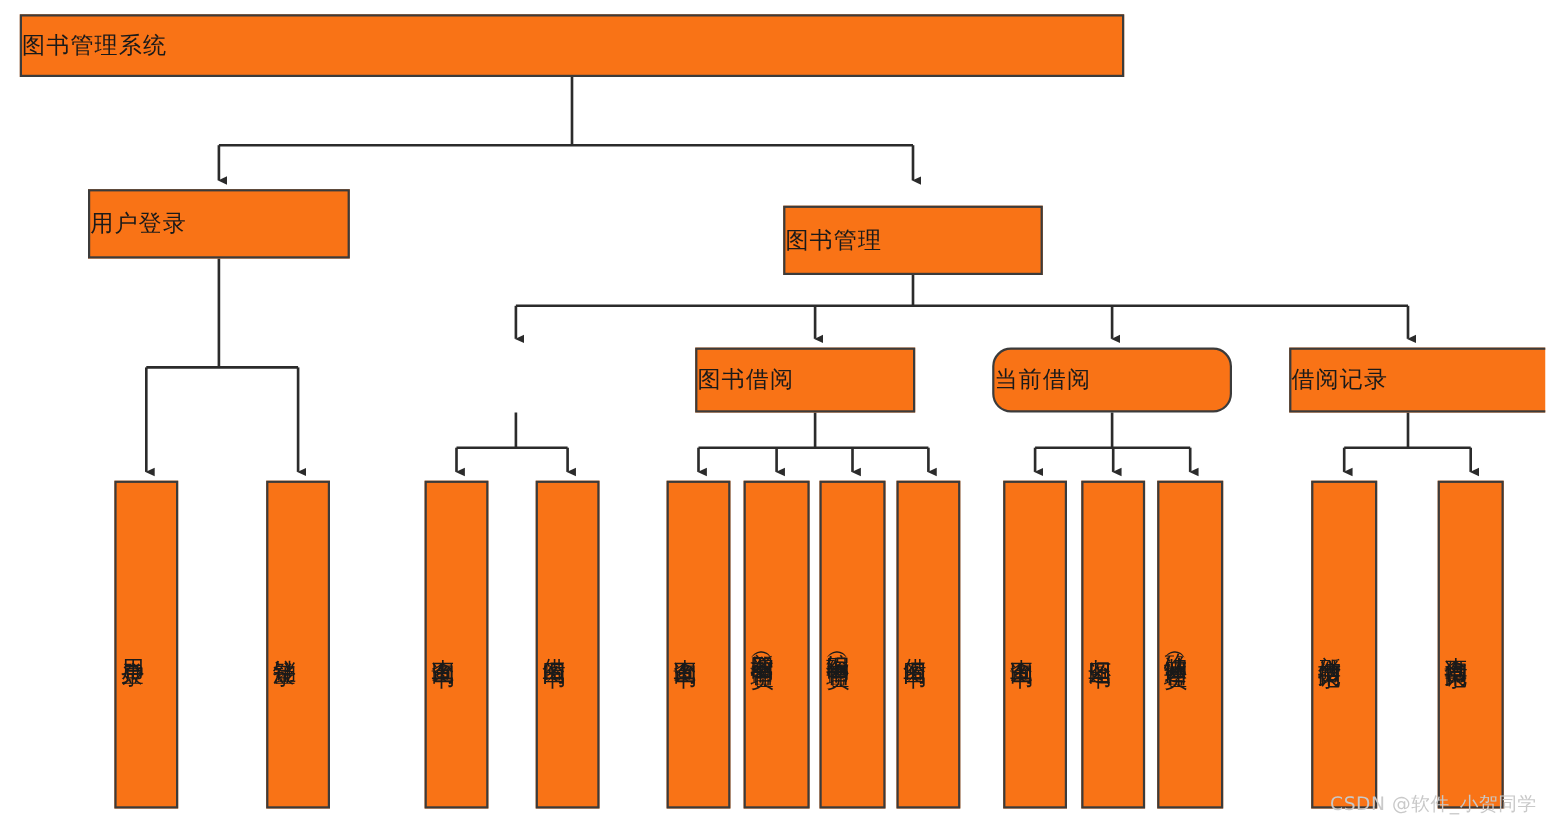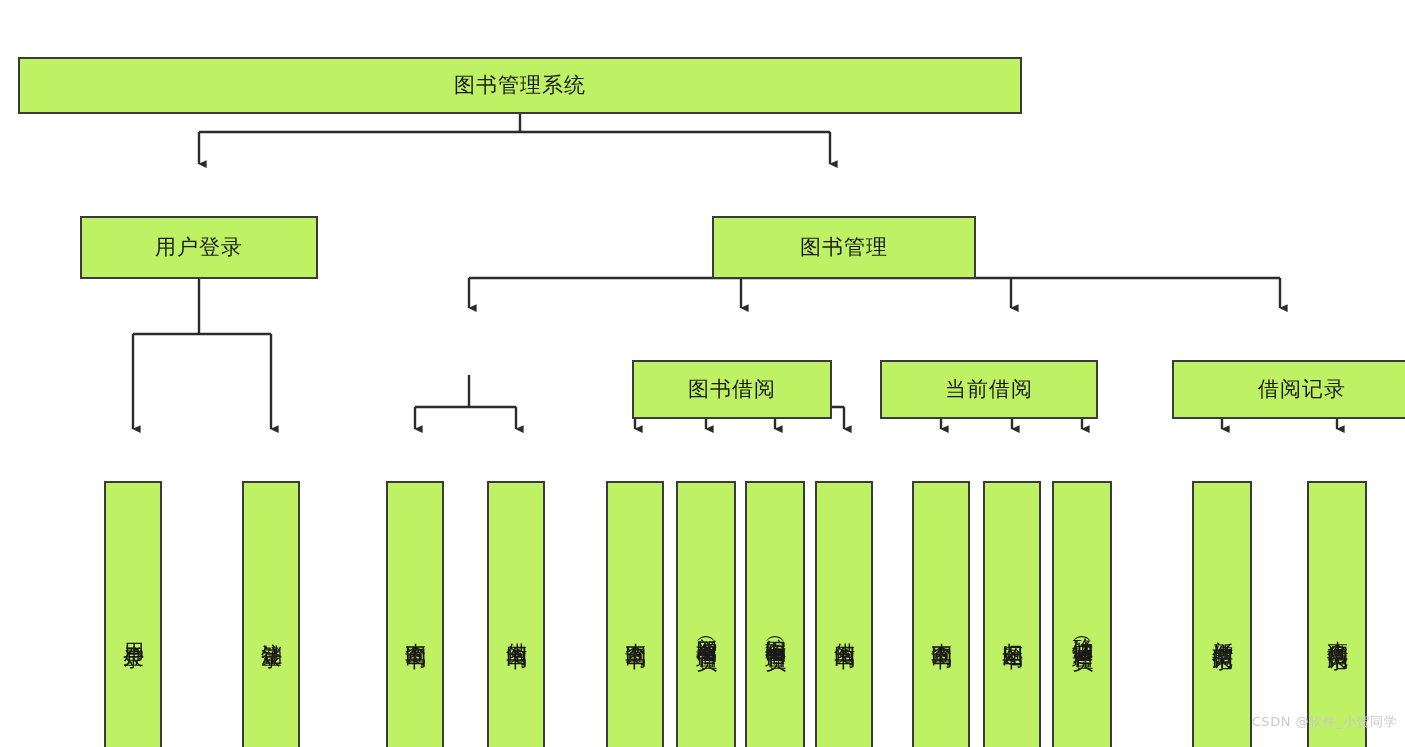--- a/index.html
+++ b/index.html
@@ -21,27 +21,25 @@
     position: absolute;
     left: 0;
     top: 0;
     width: 1405px;
     height: 747px;
     pointer-events: none;
   }
   .node {
     position: absolute;
     box-sizing: border-box;
-    background: #bef264;
+    background: #f97316;
     border: 2px solid #3b3b3b;
     display: flex;
     align-items: center;
-    justify-content: center;
     color: #1a1a1a;
-    margin-top: 44px;
   }
   .node.horiz {
     font-size: 21px;
     letter-spacing: 1px;
     line-height: 1.2;
   }
   .node.vert {
     padding: 6px 0;
   }
   .node.vert .vtext {
@@ -50,22 +48,22 @@
     font-size: 21px;
     line-height: 1.32;
     letter-spacing: 2px;
     color: #1a1a1a;
     white-space: nowrap;
     text-align: center;
   }
   .watermark {
     position: absolute;
     right: 8px;
-    bottom: 16px;
-    font-size: 13px;
+    bottom: 5px;
+    font-size: 17px;
     color: #c9c9c9;
     letter-spacing: 0.5px;
     white-space: nowrap;
   }
 </style>
 </head>
 <body>
 
 <div id="canvas">
 
@@ -121,28 +119,28 @@
     </g>
   </svg>
 
   <div class="node horiz" style="left:18px; top:13px; width:1004px; height:57px;">
     <span>图书管理系统</span>
   </div>
 
   <div class="node horiz" style="left:80px; top:172px; width:238px; height:63px;">
     <span>用户登录</span>
   </div>
-  <div class="node horiz" style="left:712px; top:172px; width:264px; height:63px;">
+  <div class="node horiz" style="left:712px; top:187px; width:236px; height:63px;">
     <span>图书管理</span>
   </div>
 
   <div class="node horiz" style="left:632px; top:316px; width:200px; height:59px;">
     <span>图书借阅</span>
   </div>
-  <div class="node horiz" style="left:880px; top:316px; width:218px; height:59px;">
+  <div class="node horiz" style="left:902px; top:316px; width:218px; height:59px;border-radius:17px;">
     <span>当前借阅</span>
   </div>
   <div class="node horiz" style="left:1172px; top:316px; width:260px; height:59px;">
     <span>借阅记录</span>
   </div>
 
   <div class="node vert" style="left:104px; top:437px; width:58px; height:298px;">
     <span class="vtext">用户登录</span>
   </div>
   <div class="node vert" style="left:242px; top:437px; width:58px; height:298px;">

